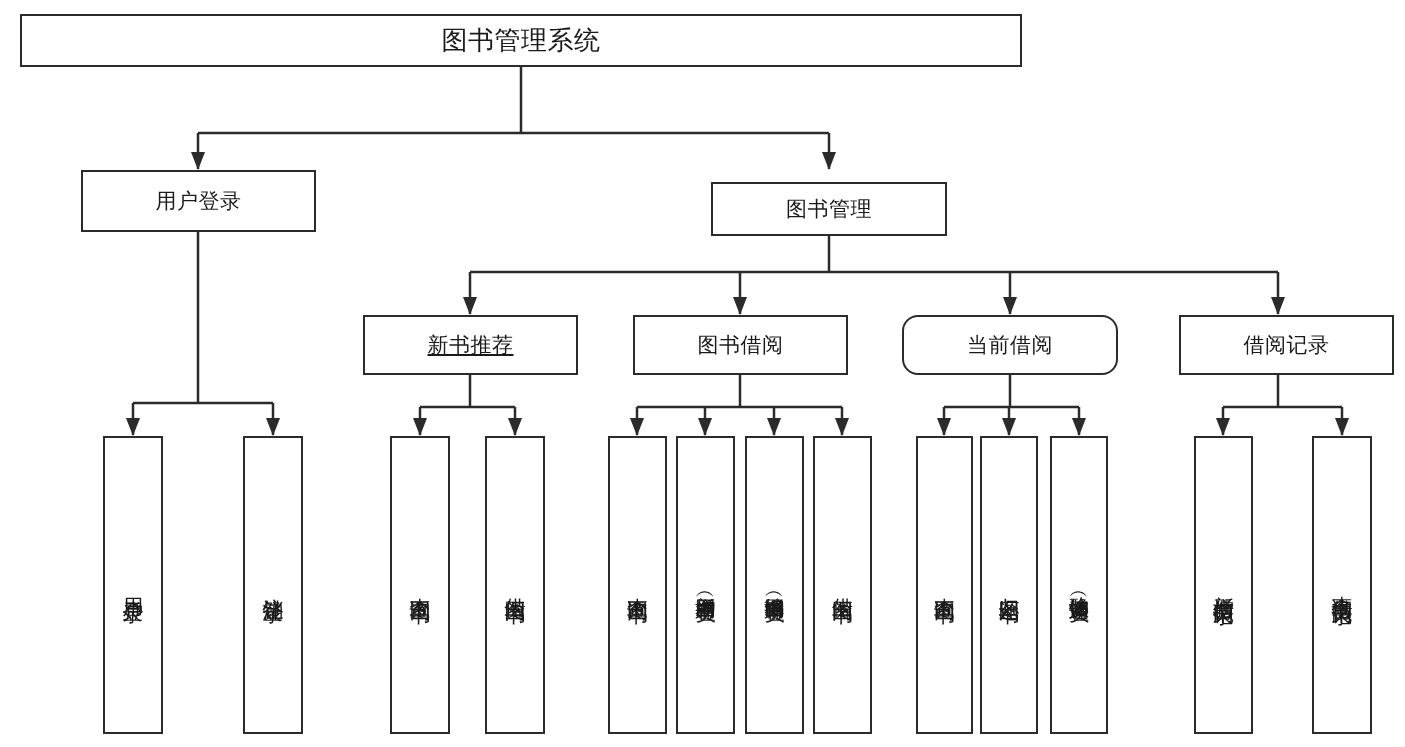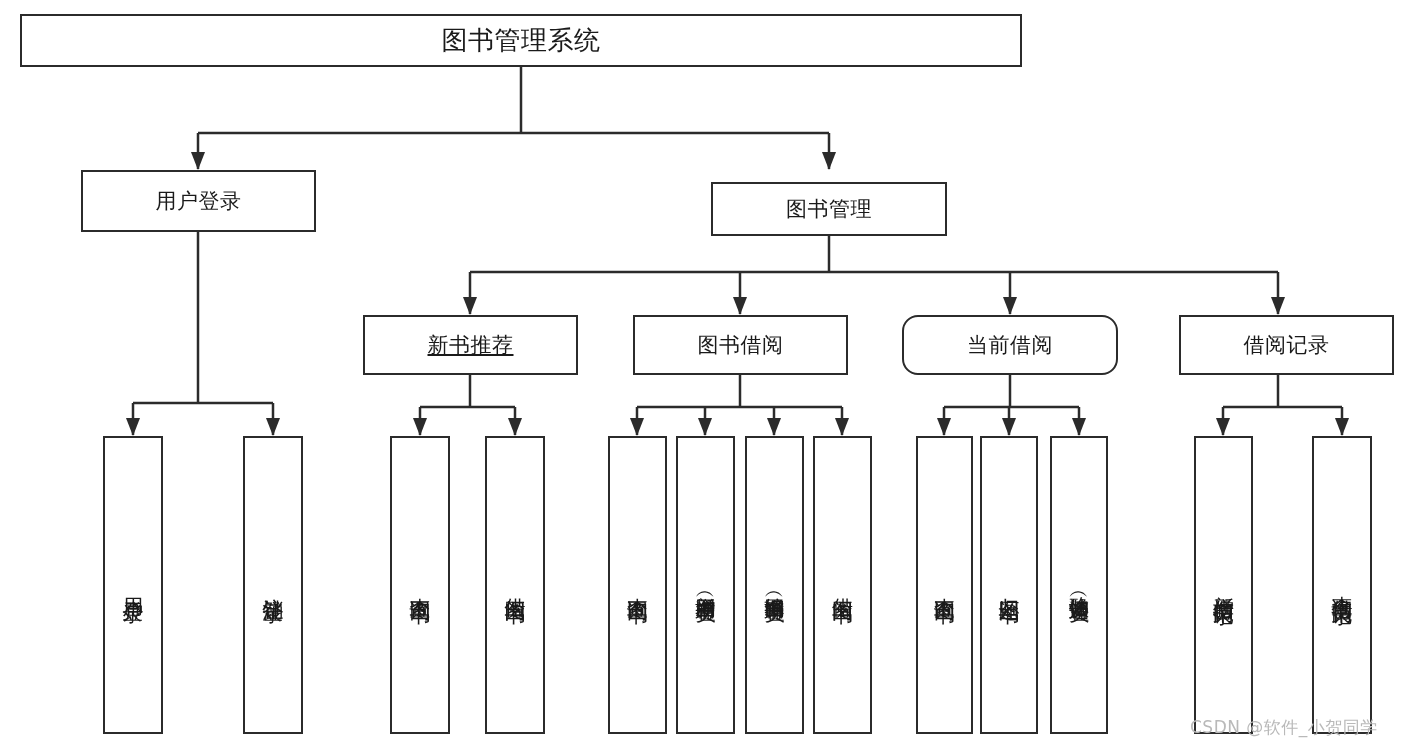--- a/index.html
+++ b/index.html
@@ -187,14 +187,13 @@
       <div class="node vert tall-text" style="left: 1050px; top: 436px; width: 58px; height: 298px;">
         <span class="node-label">确认归还（管理员）</span>
       </div>
       <div class="node vert" style="left: 1194px; top: 436px; width: 59px; height: 298px;">
         <span class="node-label">新增借阅记录</span>
       </div>
       <div class="node vert" style="left: 1312px; top: 436px; width: 60px; height: 298px;">
         <span class="node-label">查询借阅记录</span>
       </div>
     </div>
-  <div class="watermark" style="left: 1190px; top: 716px;">CSDN @软件_小贺同学</div>
 </div>
 
 </body></html>

